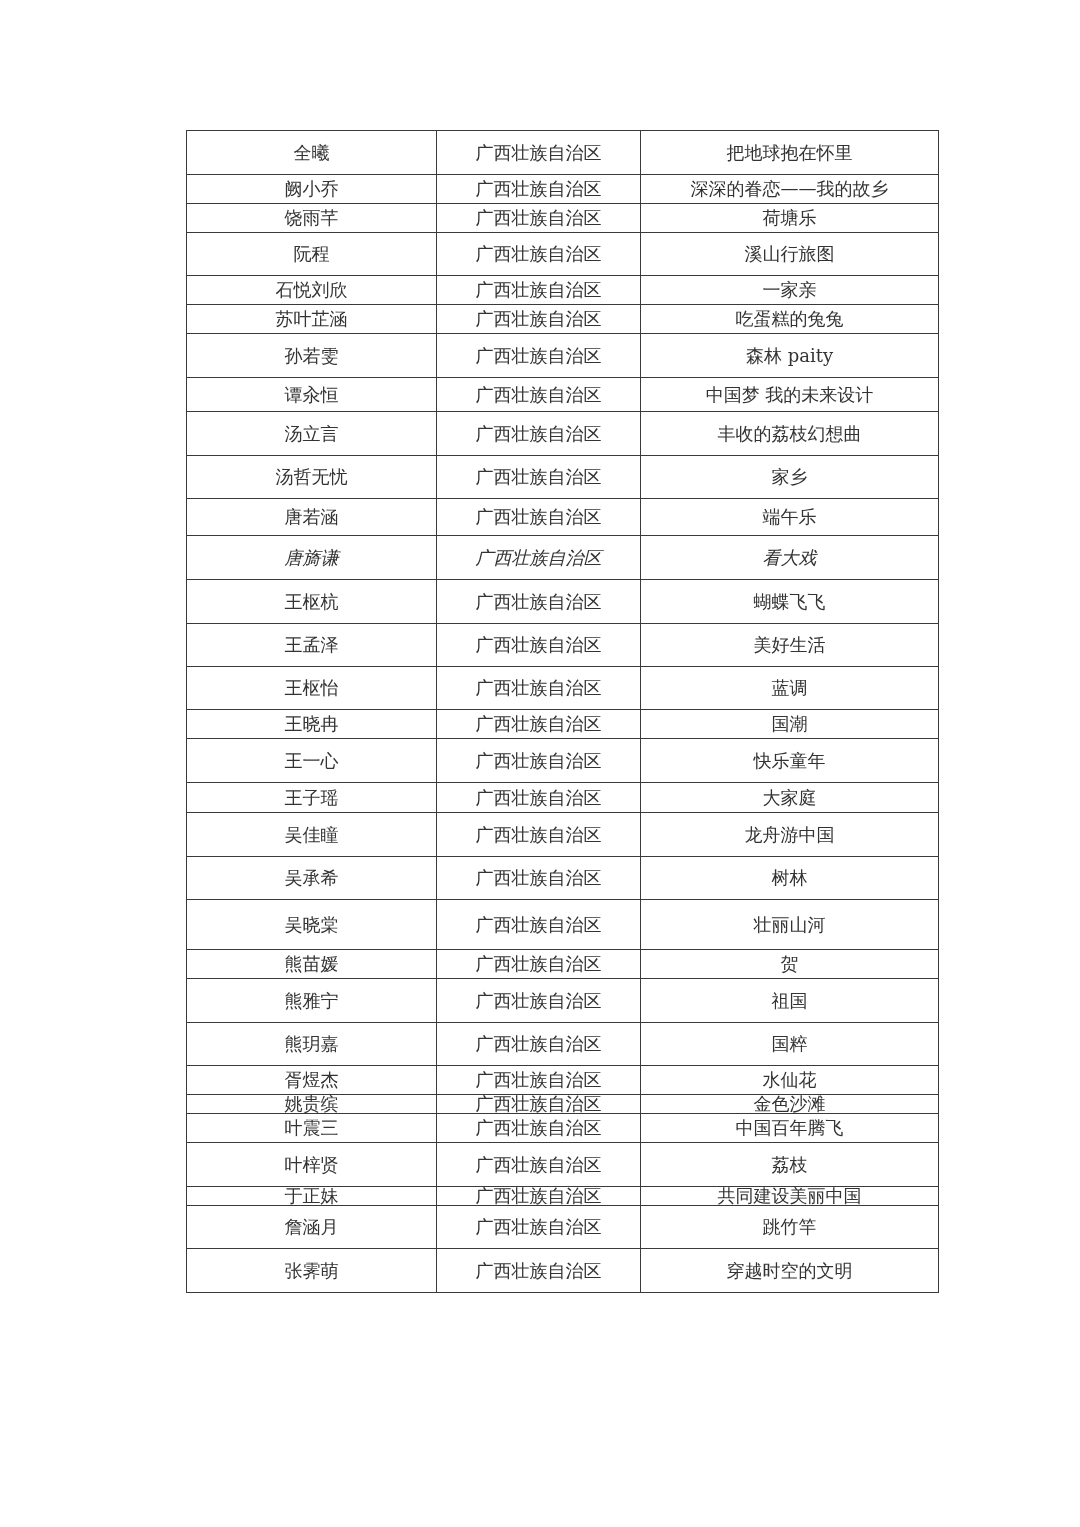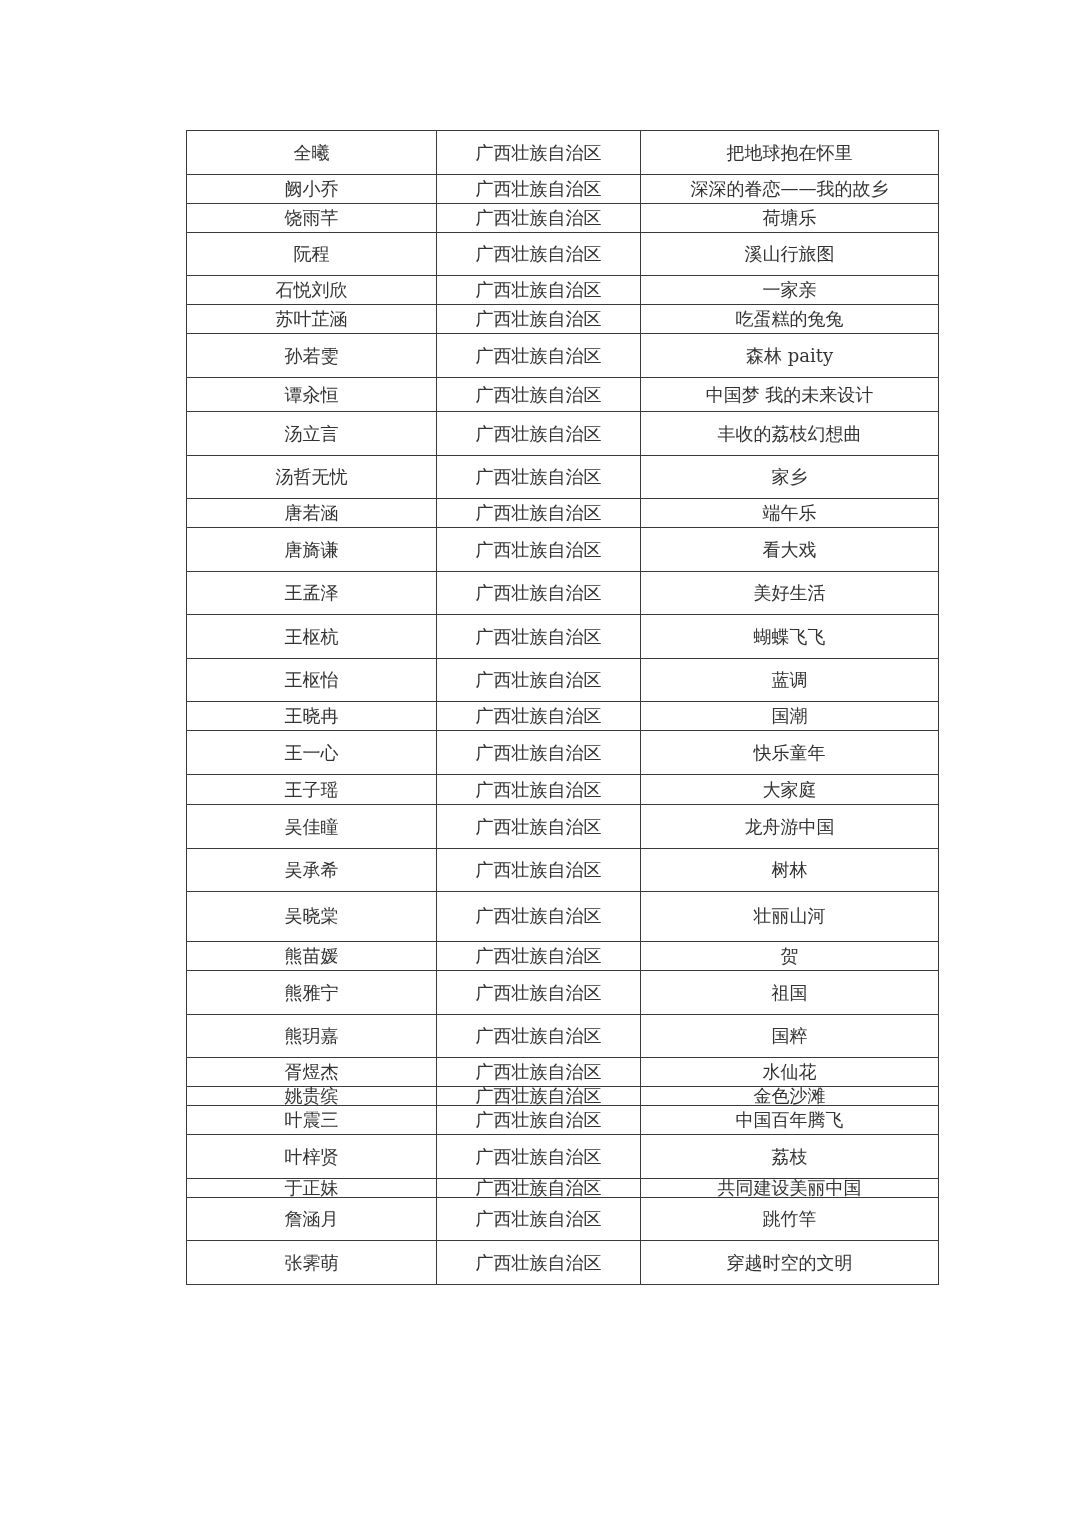--- a/index.html
+++ b/index.html
@@ -66,39 +66,39 @@
       <tr style="height: 44px;">
     <td>汤立言</td>
     <td>广西壮族自治区</td>
     <td>丰收的荔枝幻想曲</td>
   </tr>
       <tr style="height: 43px;">
     <td>汤哲无忧</td>
     <td>广西壮族自治区</td>
     <td>家乡</td>
   </tr>
-      <tr style="height: 29px;">
+      <tr style="height: 37px;">
     <td>唐若涵</td>
     <td>广西壮族自治区</td>
     <td>端午乐</td>
   </tr>
-      <tr style="height: 44px;">
+      <tr style="height: 44px; font-style: italic;">
     <td>唐旖谦</td>
     <td>广西壮族自治区</td>
     <td>看大戏</td>
+  </tr>
+      <tr style="height: 44px;">
+    <td>王枢杭</td>
+    <td>广西壮族自治区</td>
+    <td>蝴蝶飞飞</td>
   </tr>
       <tr style="height: 43px;">
     <td>王孟泽</td>
     <td>广西壮族自治区</td>
     <td>美好生活</td>
-  </tr>
-      <tr style="height: 44px;">
-    <td>王枢杭</td>
-    <td>广西壮族自治区</td>
-    <td>蝴蝶飞飞</td>
   </tr>
       <tr style="height: 43px;">
     <td>王枢怡</td>
     <td>广西壮族自治区</td>
     <td>蓝调</td>
   </tr>
       <tr style="height: 29px;">
     <td>王晓冉</td>
     <td>广西壮族自治区</td>
     <td>国潮</td>
@@ -116,21 +116,21 @@
       <tr style="height: 44px;">
     <td>吴佳瞳</td>
     <td>广西壮族自治区</td>
     <td>龙舟游中国</td>
   </tr>
       <tr style="height: 43px;">
     <td>吴承希</td>
     <td>广西壮族自治区</td>
     <td>树林</td>
   </tr>
-      <tr style="height: 50px; font-family: Liberation Mono, monospace;">
+      <tr style="height: 50px;">
     <td>吴晓棠</td>
     <td>广西壮族自治区</td>
     <td>壮丽山河</td>
   </tr>
       <tr style="height: 29px;">
     <td>熊苗媛</td>
     <td>广西壮族自治区</td>
     <td>贺</td>
   </tr>
       <tr style="height: 44px;">

